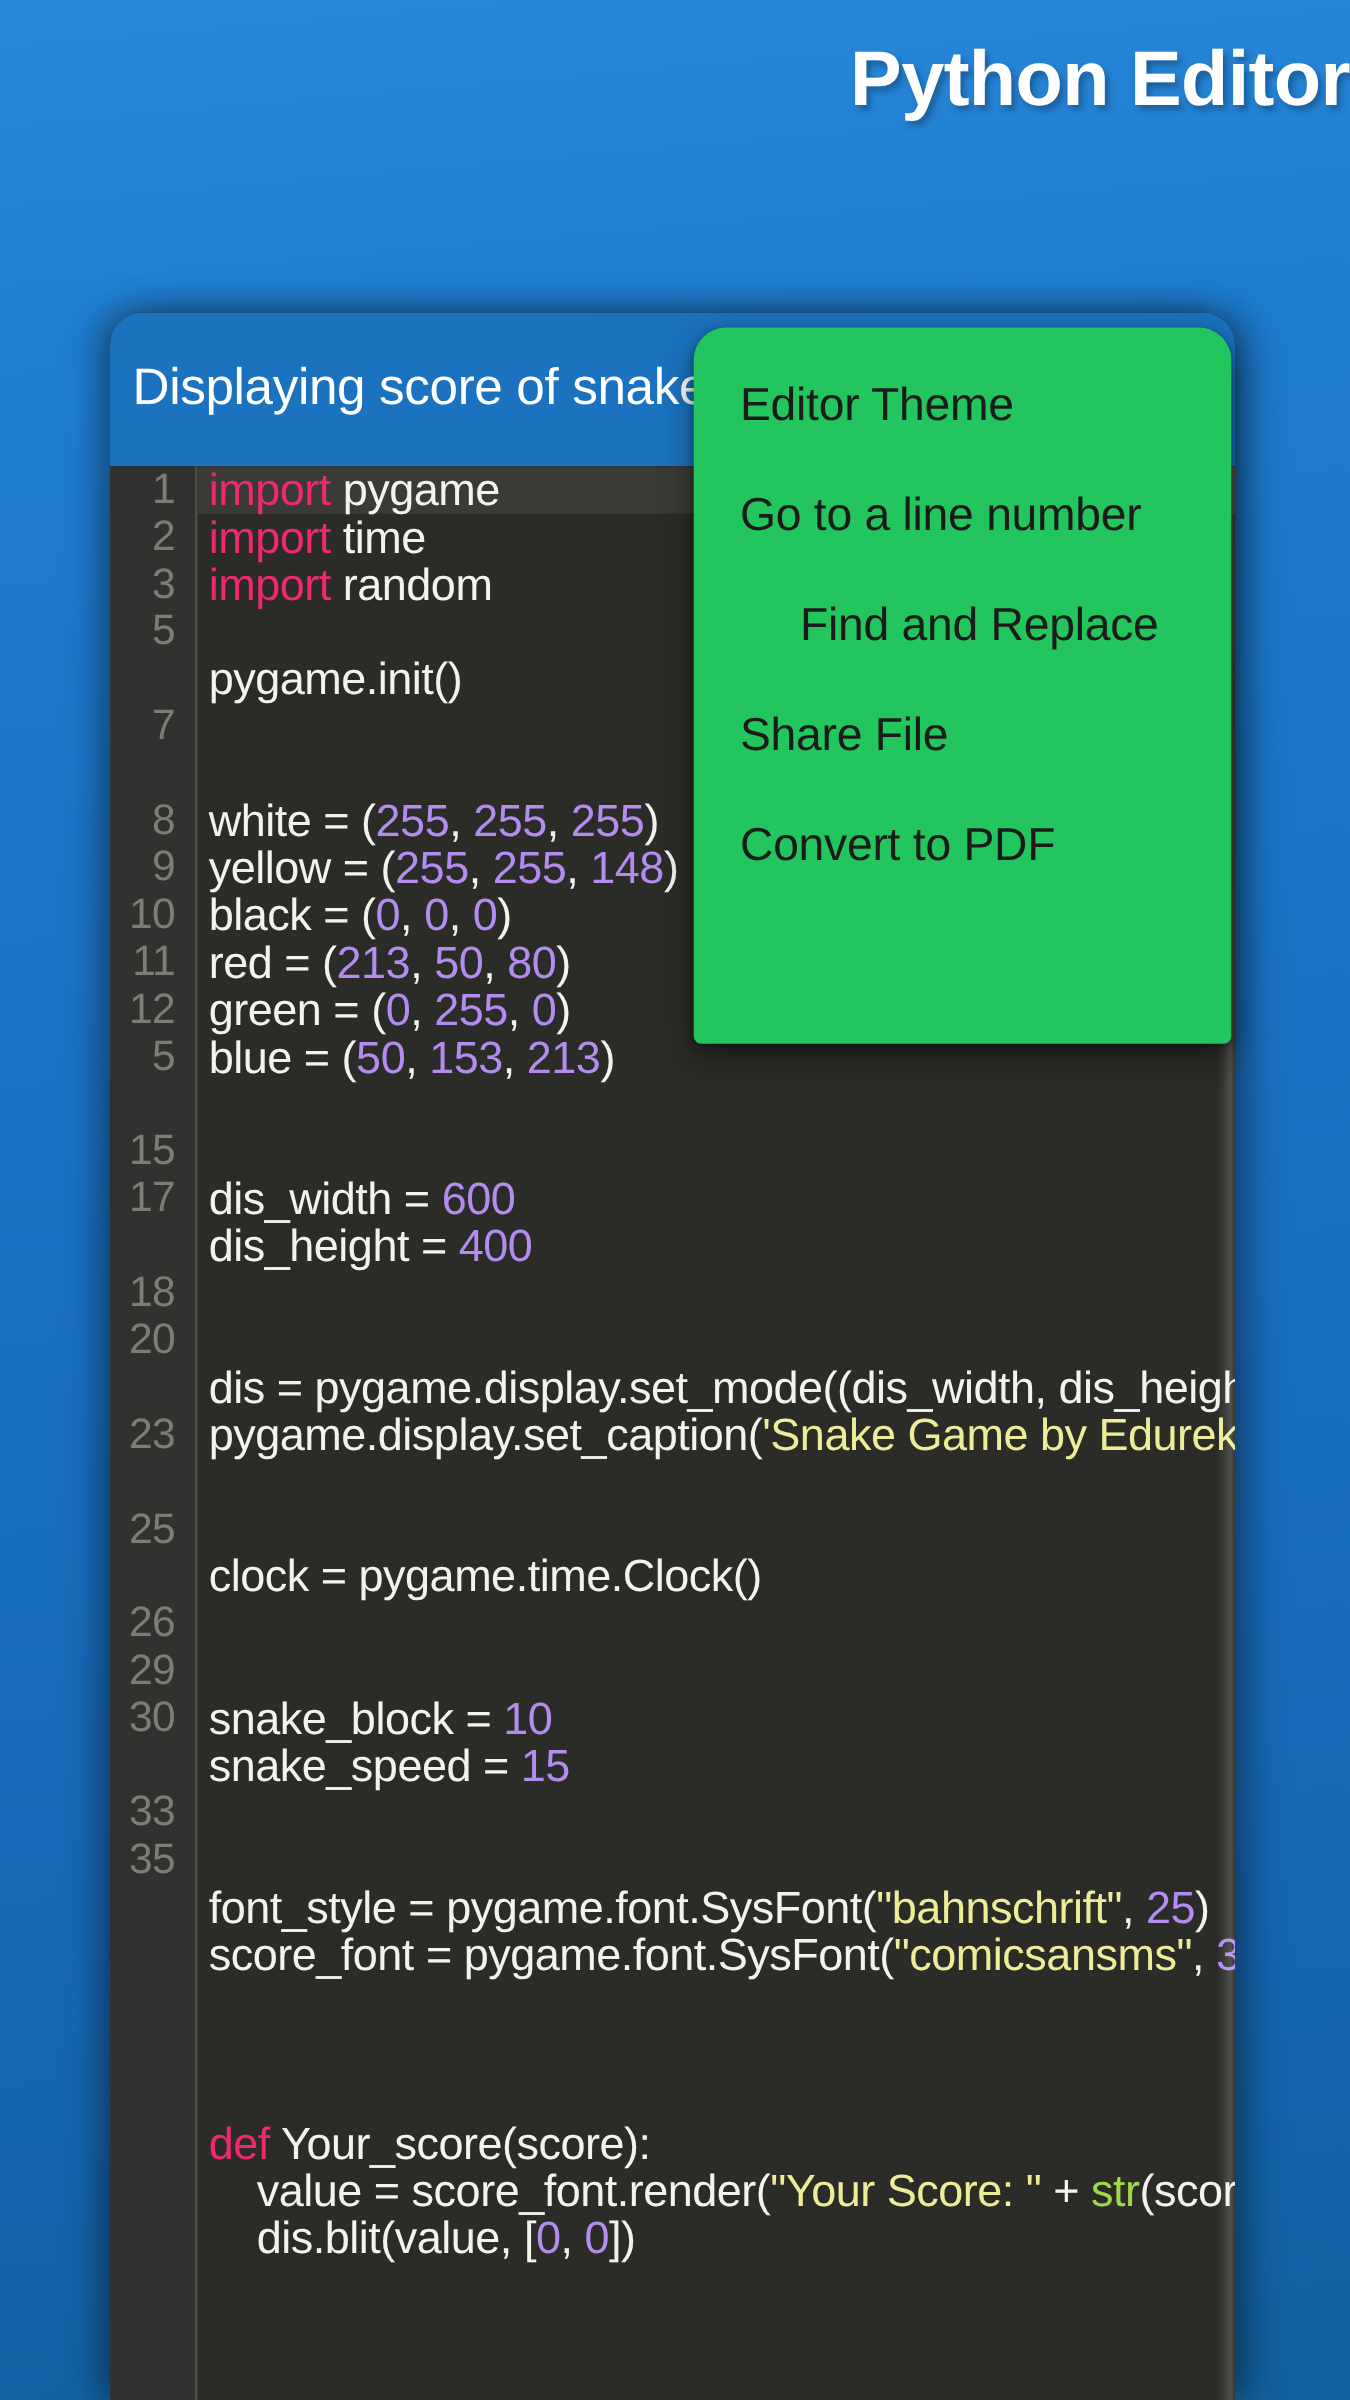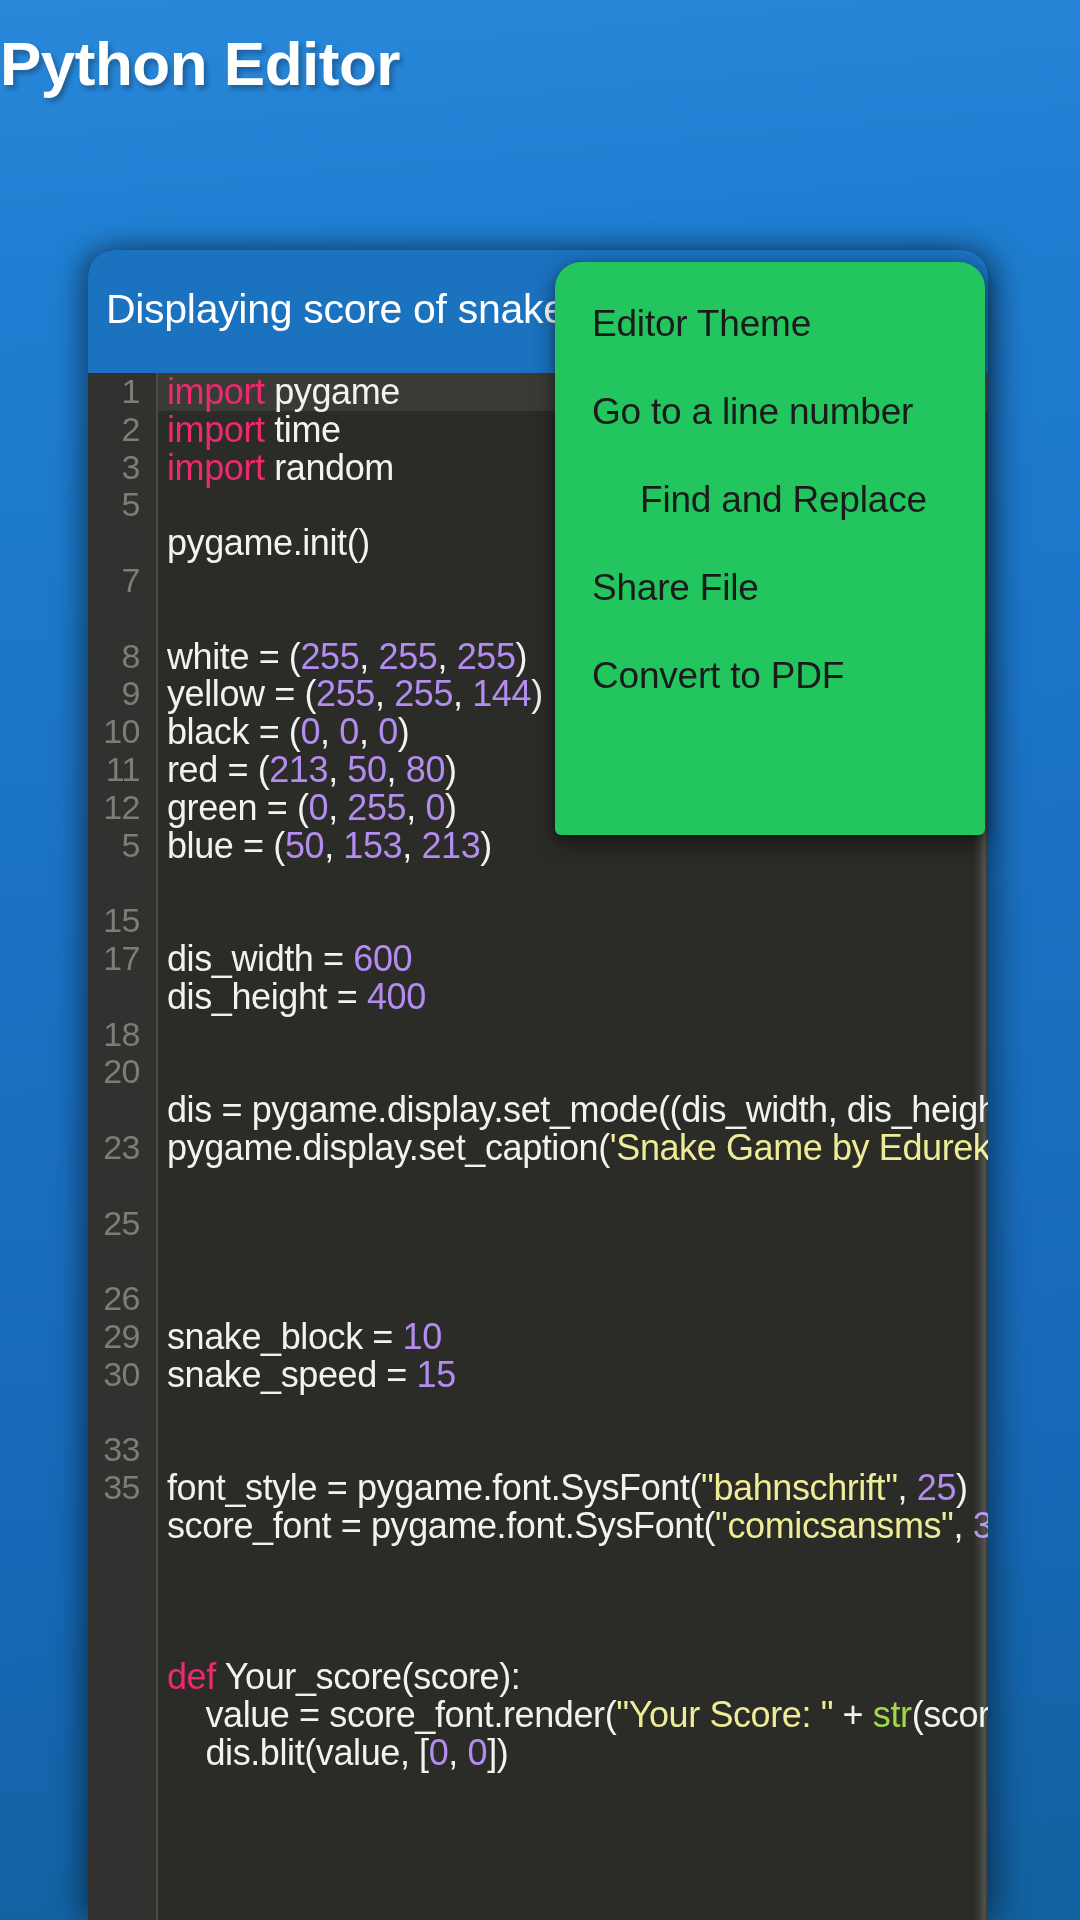--- a/index.html
+++ b/index.html
@@ -14,21 +14,21 @@
     background: linear-gradient(175deg, #2a88da 0%, #1f7ed1 14%, #1b72c4 45%, #1668b6 78%, #12619f 100%);
     position: relative;
   }
 
   
   #promo-header {
     position: absolute;
     left: 0; top: 0;
     width: 1080px;
     height: 205px;
-    text-align: left;
+    text-align: right;
   }
   #promo-title {
     position: absolute;
     left: 0; top: 28px;
     width: 1080px;
     font-size: 62px;
     font-weight: bold;
     color: #ffffff;
     letter-spacing: -0.5px;
     text-shadow: 3px 4px 5px rgba(0,0,0,0.28);
@@ -223,35 +223,36 @@
     </div>
     <div id="code-lines">
         <div class="code-line active"><span class="kw">import</span><span> pygame</span></div>
         <div class="code-line"><span class="kw">import</span><span> time</span></div>
         <div class="code-line"><span class="kw">import</span><span> random</span></div>
         <div class="code-line">&nbsp;</div>
         <div class="code-line"><span>pygame.init()</span></div>
         <div class="code-line">&nbsp;</div>
         <div class="code-line">&nbsp;</div>
         <div class="code-line"><span>white = (</span><span class="num">255</span><span>, </span><span class="num">255</span><span>, </span><span class="num">255</span><span>)</span></div>
-        <div class="code-line"><span>yellow = (</span><span class="num">255</span><span>, </span><span class="num">255</span><span>, </span><span class="num">144</span><span>)</span></div>
+        <div class="code-line"><span>yellow = (</span><span class="num">255</span><span>, </span><span class="num">255</span><span>, </span><span class="num">148</span><span>)</span></div>
         <div class="code-line"><span>black = (</span><span class="num">0</span><span>, </span><span class="num">0</span><span>, </span><span class="num">0</span><span>)</span></div>
         <div class="code-line"><span>red = (</span><span class="num">213</span><span>, </span><span class="num">50</span><span>, </span><span class="num">80</span><span>)</span></div>
         <div class="code-line"><span>green = (</span><span class="num">0</span><span>, </span><span class="num">255</span><span>, </span><span class="num">0</span><span>)</span></div>
         <div class="code-line"><span>blue = (</span><span class="num">50</span><span>, </span><span class="num">153</span><span>, </span><span class="num">213</span><span>)</span></div>
         <div class="code-line">&nbsp;</div>
         <div class="code-line">&nbsp;</div>
         <div class="code-line"><span>dis_width = </span><span class="num">600</span></div>
         <div class="code-line"><span>dis_height = </span><span class="num">400</span></div>
         <div class="code-line">&nbsp;</div>
         <div class="code-line">&nbsp;</div>
         <div class="code-line"><span>dis = pygame.display.set_mode((dis_width, dis_height))</span></div>
         <div class="code-line"><span>pygame.display.set_caption(</span><span class="str">'Snake Game by Edureka'</span></div>
         <div class="code-line">&nbsp;</div>
         <div class="code-line">&nbsp;</div>
+        <div class="code-line"><span>clock = pygame.time.Clock()</span></div>
         <div class="code-line">&nbsp;</div>
         <div class="code-line">&nbsp;</div>
         <div class="code-line"><span>snake_block = </span><span class="num">10</span></div>
         <div class="code-line"><span>snake_speed = </span><span class="num">15</span></div>
         <div class="code-line">&nbsp;</div>
         <div class="code-line">&nbsp;</div>
         <div class="code-line"><span>font_style = pygame.font.SysFont(</span><span class="str">"bahnschrift"</span><span>, </span><span class="num">25</span><span>)</span></div>
         <div class="code-line"><span>score_font = pygame.font.SysFont(</span><span class="str">"comicsansms"</span><span>, </span><span class="num">35</span></div>
         <div class="code-line">&nbsp;</div>
         <div class="code-line">&nbsp;</div>

